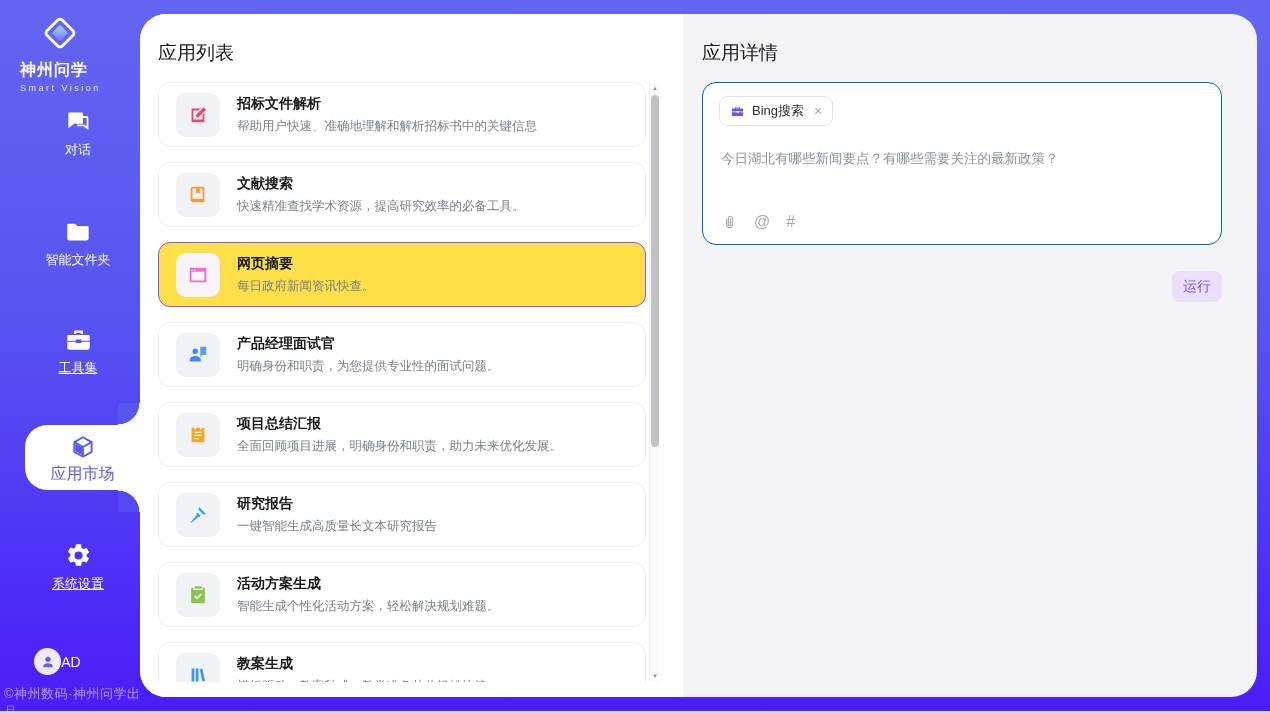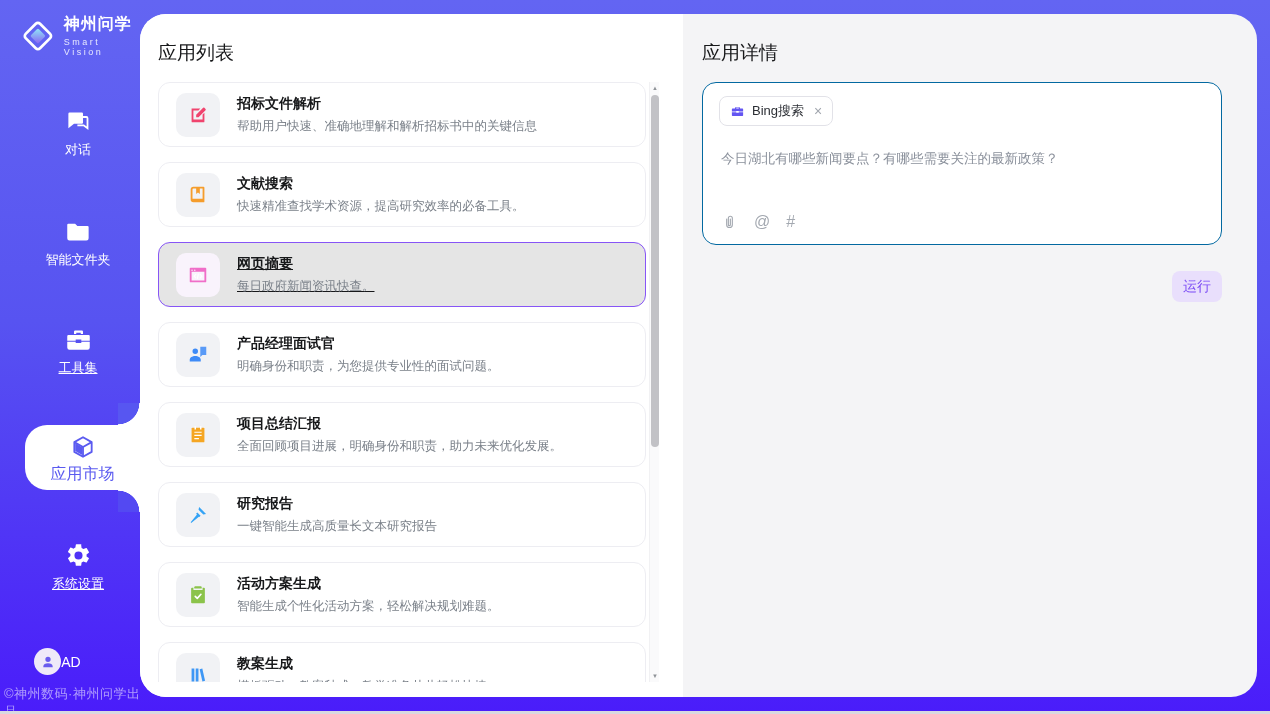--- a/index.html
+++ b/index.html
@@ -4,21 +4,21 @@
 <style>
   * { margin:0; padding:0; box-sizing:border-box; }
   html,body { width:1270px; height:714px; overflow:hidden; }
   body {
     font-family:"Liberation Sans","DejaVu Sans",sans-serif;
     background:linear-gradient(180deg,#6365F2 0%,#5753F1 45%,#4A1CFA 100%);
     position:relative; color:#17181A;
   }
   
   .sidebar { position:absolute; left:0; top:0; width:140px; height:714px; }
-  .logo { position:absolute; left:20px; top:14px; display:flex; align-items:center; gap:8px; }
+  .logo { position:absolute; left:20px; top:14px; display:flex; align-items:center; gap:8px;flex-direction:column; }
   .logo svg { width:38px; height:38px; }
   .brand-cn { font-size:16px; font-weight:bold; color:#fff; letter-spacing:1px; }
   .brand-en { font-size:9px; color:#E7E9FF; letter-spacing:2.5px; margin-top:2px; }
   .nav-item { position:absolute; left:8px; width:140px; text-align:center; color:#fff; cursor:pointer; }
   .nav-item svg { width:27px; height:27px; display:block; margin:0 auto; }
   .nav-label { display:block; font-size:13px; margin-top:6px; color:#fff; }
   .nav-label.u { text-decoration:underline; }
   .nav-item.active-bubble { left:25px; width:115px; height:65px; background:#fff;
     border-radius:22px 0 0 22px; padding-top:9px; }
   .nav-item.active-bubble svg { width:26px; height:26px; color:#5B5BF0; }
@@ -40,21 +40,21 @@
   
   .content { position:absolute; left:140px; top:14px; width:1117px; height:683px;
     background:#F4F4F6; border-radius:26px; overflow:hidden; }
   .left-panel { position:absolute; left:0; top:0; width:543px; height:683px; background:#fff; }
   .panel-title { position:absolute; font-size:19px; font-weight:normal; color:#17181A; }
   
   .list-viewport { position:absolute; left:18px; top:68px; width:501px; height:600px; overflow:hidden; }
   .app-card { width:488px; height:65px; border:1px solid #EDEDF2; border-radius:12px;
     background:#fff; display:flex; align-items:center; padding-left:17px; gap:17px;
     margin-bottom:15px; cursor:pointer; }
-  .app-card.selected { background:#e5e5e5; border:1.5px solid #8755F6;text-decoration:underline; }
+  .app-card.selected { background:#fde047; border:1.5px solid #8755F6; }
   .tile { width:44px; height:44px; border-radius:10px; background:#F1F2F5; flex:0 0 44px;
     display:flex; align-items:center; justify-content:center; }
   .app-card.selected .tile { background:#F9F3FC; }
   .tile svg { width:22px; height:22px; }
   .app-name { font-size:14px; font-weight:bold; color:#17181A; }
   .app-desc { font-size:12.5px; color:#7A8089; margin-top:5px; }
   
   .sb { position:absolute; right:0; top:0; width:10px; height:600px; background:#FAFAFB;
     border-left:1px solid #F1F1F3; }
   .sb-arrow { position:absolute; left:0; width:10px; height:12px; font-size:6px; color:#8F9398;

